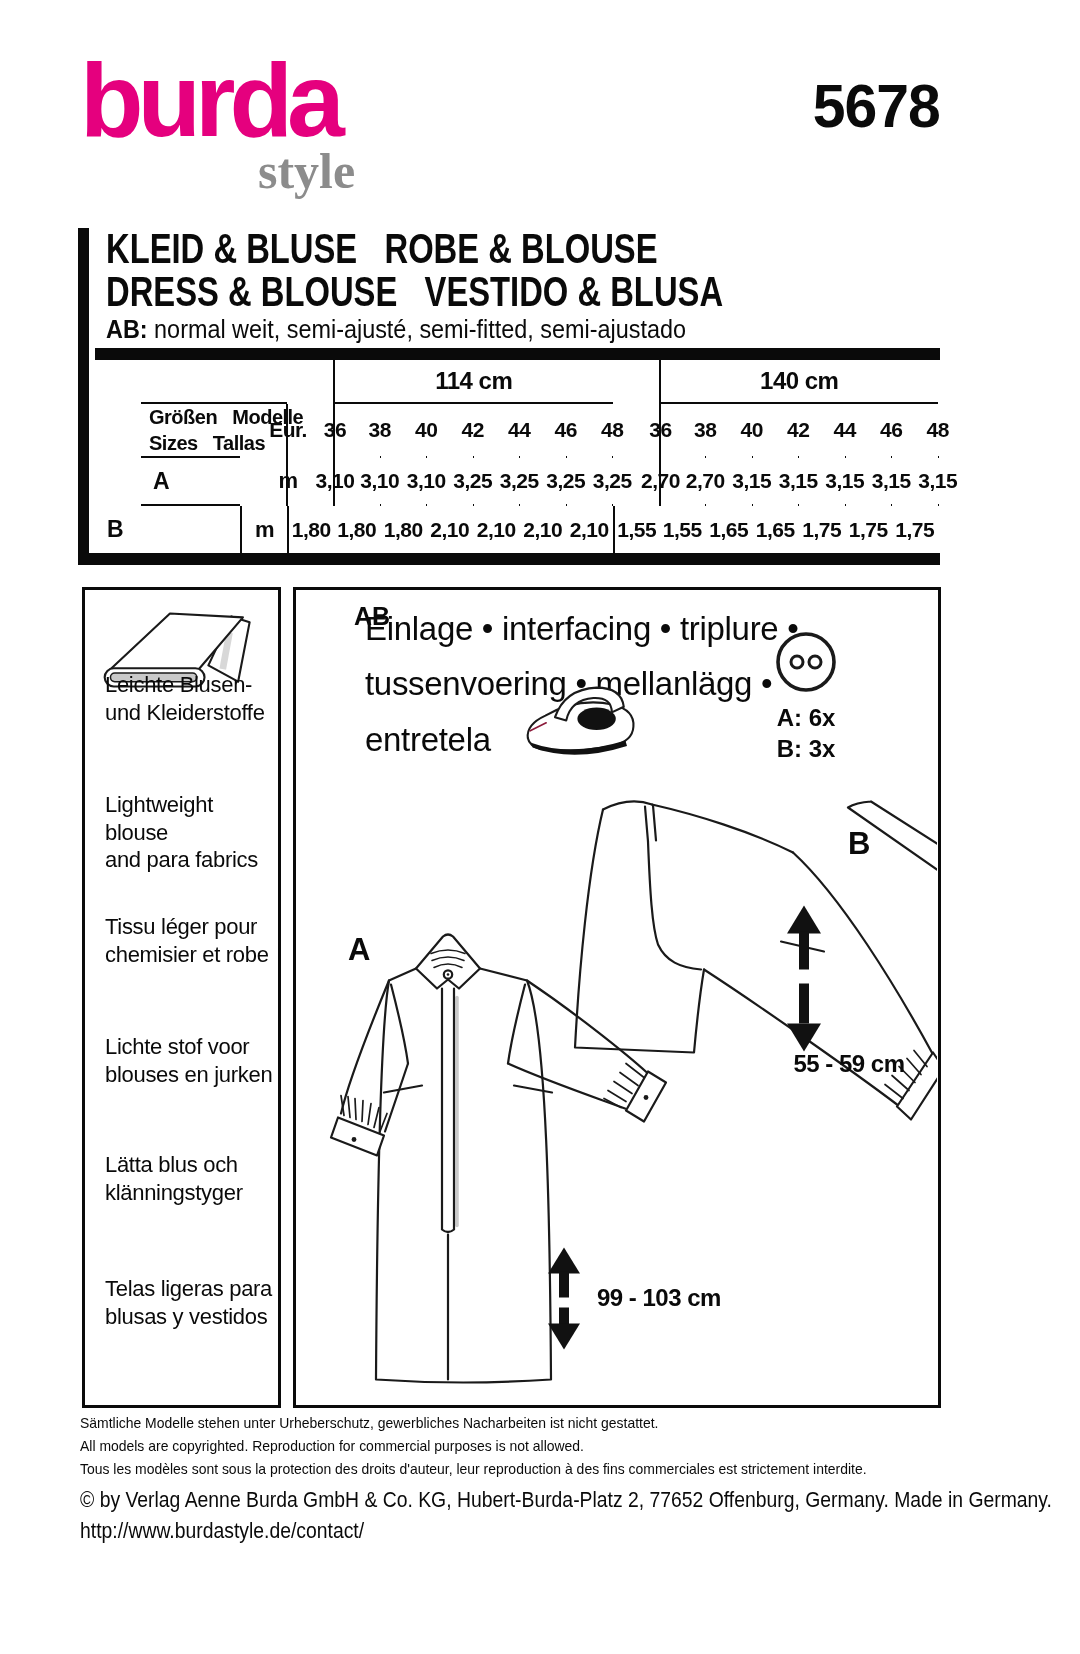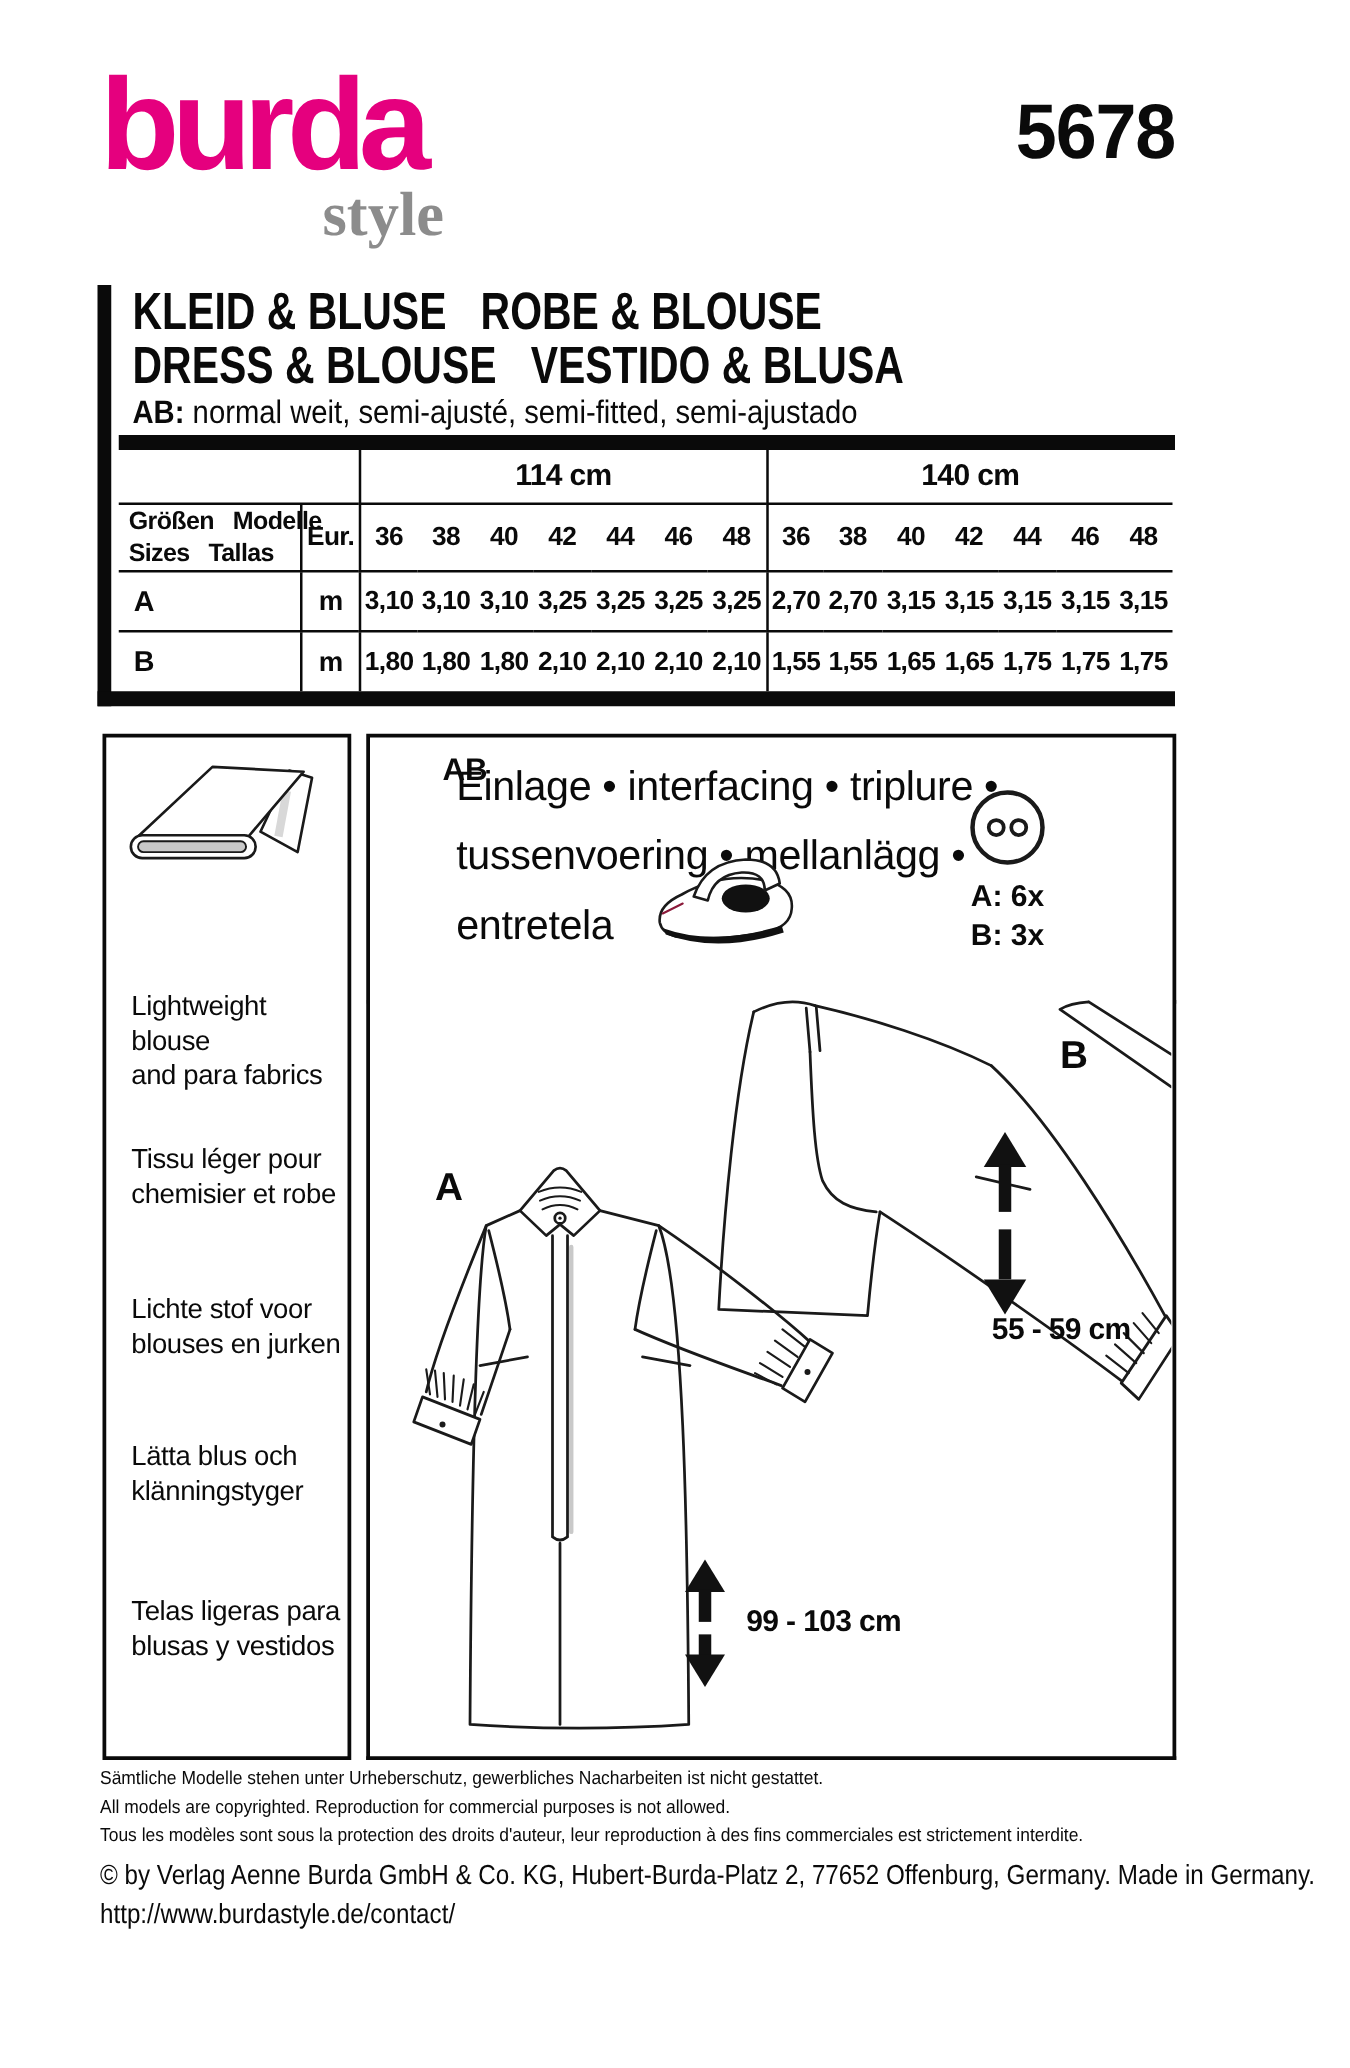--- a/index.html
+++ b/index.html
@@ -23,21 +23,21 @@
   .fit-line{position:absolute;left:106px;top:314px;font-size:26px;white-space:pre;
             transform:scaleX(.9);transform-origin:left;}
   .fit-line b{font-weight:700;}
 
   
   .tbl{position:absolute;left:95px;top:348px;width:845px;}
   .tbl-topbar{height:12px;background:#0a0a0a;}
   .tbl-grid{display:grid;grid-template-columns:145px 47px repeat(14,46.5px);
             grid-template-rows:44px 54px 48px 47px;font-weight:700;}
   .c{display:flex;align-items:center;justify-content:center;font-size:21px;letter-spacing:-0.5px;}
-  .c.bb{border-bottom:2.5px solid #0a0a0a;}
+  .c.bb{border-bottom:2.5px solid #0a0a0a;margin-left:46px;}
   .c.bl{border-left:2.5px solid #0a0a0a;}
   .cmh{font-size:24px;}
   .szl{flex-direction:column;align-items:flex-start;justify-content:center;padding-left:8px;
        font-size:20px;line-height:1.3;white-space:pre;}
   .lblAB{justify-content:flex-start;padding-left:12px;font-size:23px;}
   .unit{font-size:22px;}
   .tbl-botbar{position:absolute;left:78px;top:553px;width:862px;height:12px;background:#0a0a0a;}
 
   
   .box{position:absolute;border:3.5px solid #0a0a0a;background:#fff;}
@@ -158,20 +158,22 @@
   <div class="box fabric-box" data-name="fabric-recommendation-panel">
     <svg class="fabric-icon" data-name="fabric-bolt-icon" viewBox="0 0 175 100">
       <g stroke="#1a1a1a" stroke-width="2.2" stroke-linejoin="round">
         <path d="M140,15 L159,21 L147,83 L116,66 Z" fill="#fff"></path>
         <path d="M138,32 L131,70" stroke="#d8d8d8" stroke-width="7"></path>
         <path d="M14,70 L76,12 L152,16 L106,70 Z" fill="#fff"></path>
         <rect x="8" y="69" width="104" height="19" rx="9.5" fill="#fff"></rect>
         <rect x="14" y="74" width="90" height="9" rx="4.5" fill="#c9c9c9" stroke-width="1.6"></rect>
       </g>
     </svg>
+    <div class="fabric-text" style="top:81px" data-name="fabric-text-de">Leichte Blusen-
+und Kleiderstoffe</div>
     <div class="fabric-text" style="top:201px" data-name="fabric-text-en">Lightweight blouse
 and para fabrics</div>
     <div class="fabric-text" style="top:323px" data-name="fabric-text-fr">Tissu léger pour
 chemisier et robe</div>
     <div class="fabric-text" style="top:443px" data-name="fabric-text-nl">Lichte stof voor
 blouses en jurken</div>
     <div class="fabric-text" style="top:561px" data-name="fabric-text-sv">Lätta blus och
 klänningstyger</div>
     <div class="fabric-text" style="top:685px" data-name="fabric-text-es">Telas ligeras para
 blusas y vestidos</div>

